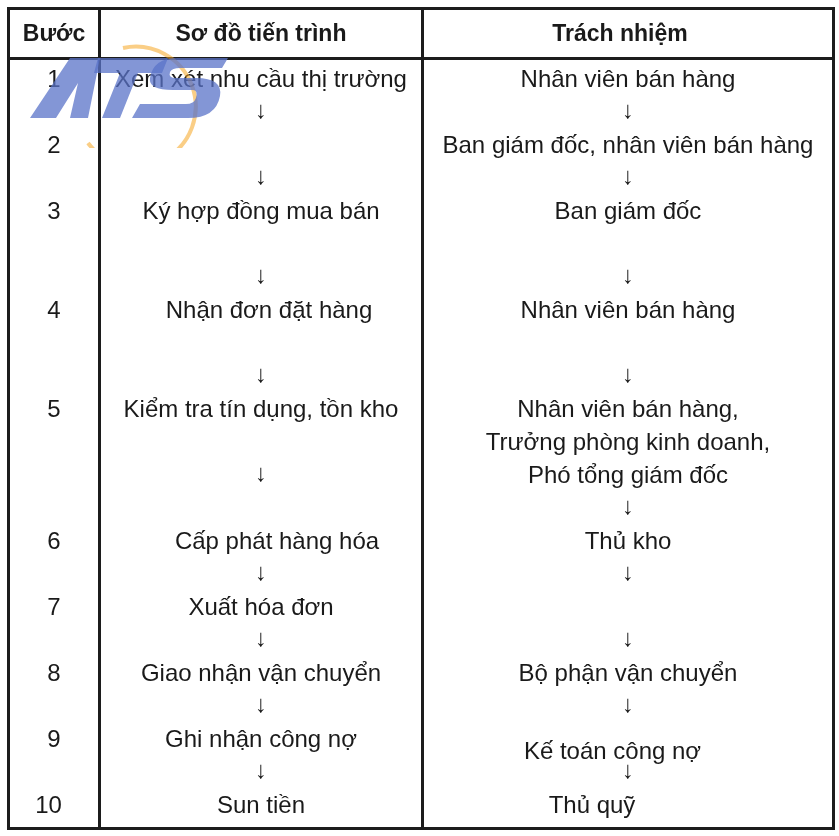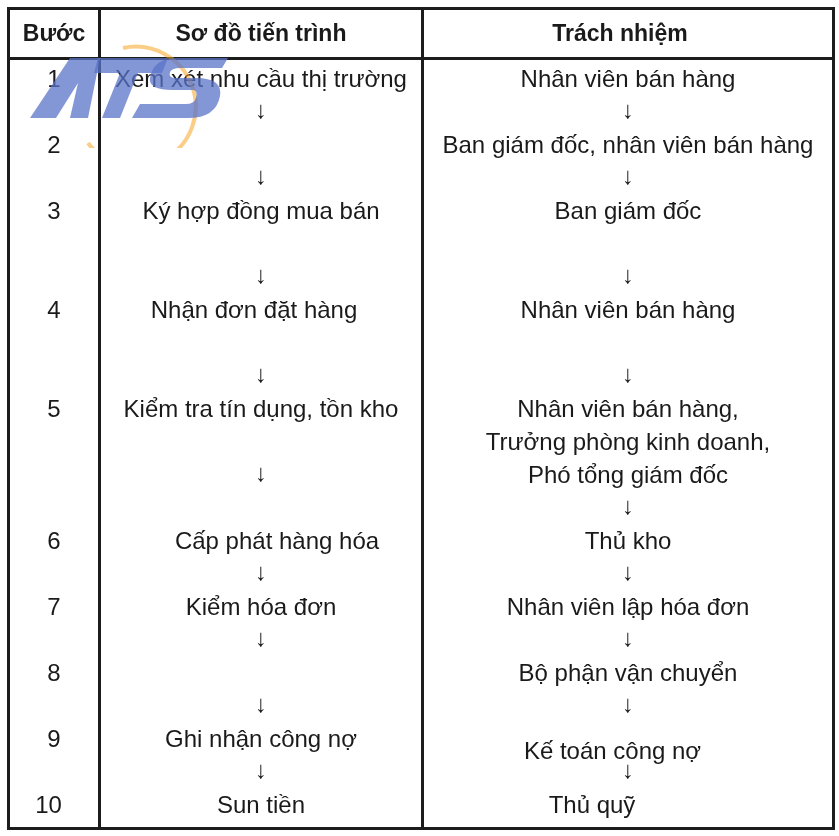--- a/index.html
+++ b/index.html
@@ -36,48 +36,48 @@
   <div class="cell" style="left:0;width:88px;top:580px">7</div>
   <div class="cell" style="left:0;width:88px;top:646px">8</div>
   <div class="cell" style="left:0;width:88px;top:712px">9</div>
   <div class="cell" style="left:0;width:77px;top:778px">10</div>
 
   <div class="cell" style="left:91px;width:320px;top:52px">Xem xét nhu cầu thị trường</div>
   <div class="arrow" style="left:91px;width:320px;top:85px">↓</div>
   <div class="arrow" style="left:91px;width:320px;top:151px">↓</div>
   <div class="cell" style="left:91px;width:320px;top:184px">Ký hợp đồng mua bán</div>
   <div class="arrow" style="left:91px;width:320px;top:250px">↓</div>
-  <div class="cell" style="left:84px;width:320px;top:283px">Nhận đơn đặt hàng</div>
+  <div class="cell" style="left:99px;width:320px;top:283px">Nhận đơn đặt hàng</div>
   <div class="arrow" style="left:91px;width:320px;top:349px">↓</div>
   <div class="cell" style="left:91px;width:320px;top:382px">Kiểm tra tín dụng, tồn kho</div>
   <div class="arrow" style="left:91px;width:320px;top:448px">↓</div>
   <div class="cell" style="left:107px;width:320px;top:514px">Cấp phát hàng hóa</div>
   <div class="arrow" style="left:91px;width:320px;top:547px">↓</div>
-  <div class="cell" style="left:91px;width:320px;top:580px">Kiểm hóa đơn</div>
+  <div class="cell" style="left:91px;width:320px;top:580px">Xuất hóa đơn</div>
   <div class="arrow" style="left:91px;width:320px;top:613px">↓</div>
+  <div class="cell" style="left:91px;width:320px;top:646px">Giao nhận vận chuyển</div>
   <div class="arrow" style="left:91px;width:320px;top:679px">↓</div>
   <div class="cell" style="left:91px;width:320px;top:712px">Ghi nhận công nợ</div>
   <div class="arrow" style="left:91px;width:320px;top:745px">↓</div>
   <div class="cell" style="left:91px;width:320px;top:778px">Sun tiền</div>
 
   <div class="cell" style="left:414px;width:408px;top:52px">Nhân viên bán hàng</div>
   <div class="arrow" style="left:414px;width:408px;top:85px">↓</div>
   <div class="cell" style="left:414px;width:408px;top:118px">Ban giám đốc, nhân viên bán hàng</div>
   <div class="arrow" style="left:414px;width:408px;top:151px">↓</div>
   <div class="cell" style="left:414px;width:408px;top:184px">Ban giám đốc</div>
   <div class="arrow" style="left:414px;width:408px;top:250px">↓</div>
   <div class="cell" style="left:414px;width:408px;top:283px">Nhân viên bán hàng</div>
   <div class="arrow" style="left:414px;width:408px;top:349px">↓</div>
   <div class="cell" style="left:414px;width:408px;top:382px">Nhân viên bán hàng,</div>
   <div class="cell" style="left:414px;width:408px;top:448px">Phó tổng giám đốc</div>
   <div class="cell" style="left:414px;width:408px;top:415px">Trưởng phòng kinh doanh,</div>
   <div class="arrow" style="left:414px;width:408px;top:481px">↓</div>
   <div class="cell" style="left:414px;width:408px;top:514px">Thủ kho</div>
   <div class="arrow" style="left:414px;width:408px;top:547px">↓</div>
-  <div class="cell" style="left:414px;width:408px;top:580px">Nhân viên lập hóa đơn</div>
   <div class="arrow" style="left:414px;width:408px;top:613px">↓</div>
   <div class="cell" style="left:414px;width:408px;top:646px">Bộ phận vận chuyển</div>
   <div class="arrow" style="left:414px;width:408px;top:679px">↓</div>
   <div class="cell" style="left:414px;width:377px;top:724px">Kế toán công nợ</div>
   <div class="arrow" style="left:414px;width:408px;top:745px">↓</div>
   <div class="cell" style="left:414px;width:336px;top:778px">Thủ quỹ</div>
 </div>
 
 <svg class="logo" viewBox="0 0 200 120">
   <path d="M95 20 A60 60 0 1 1 60 115" fill="none" stroke="#f5a623" stroke-width="4" opacity="0.55"></path>

